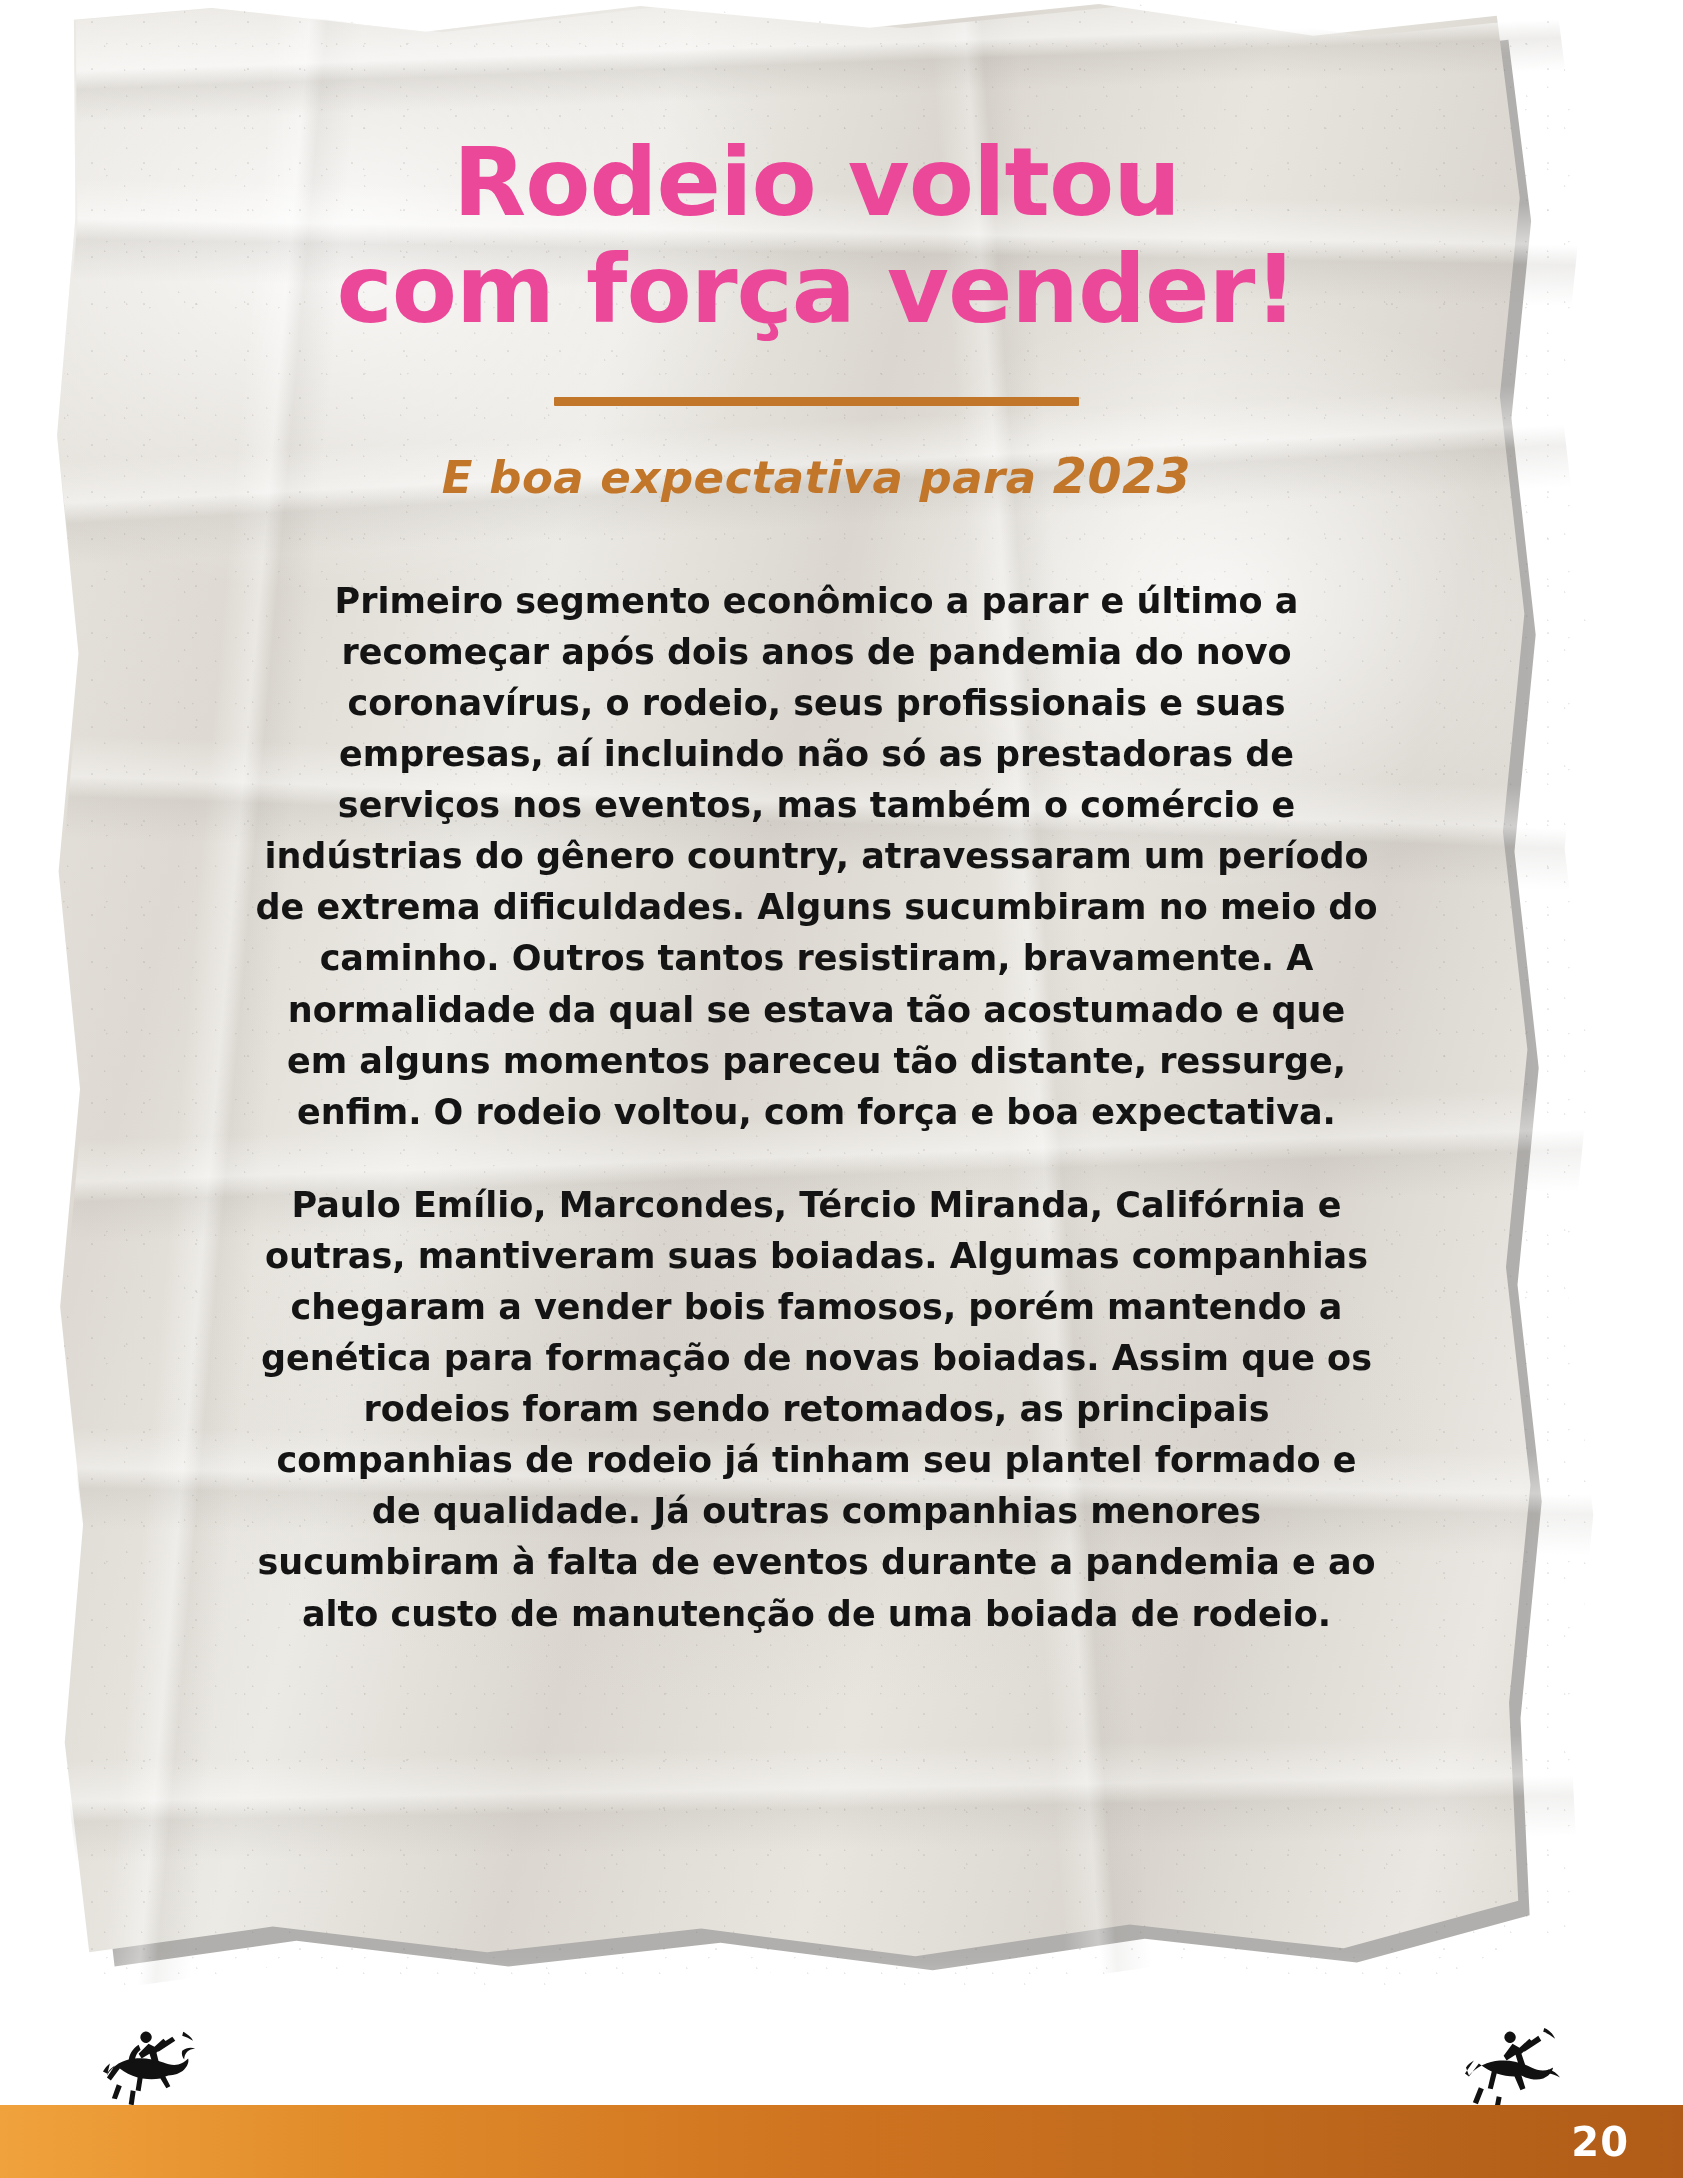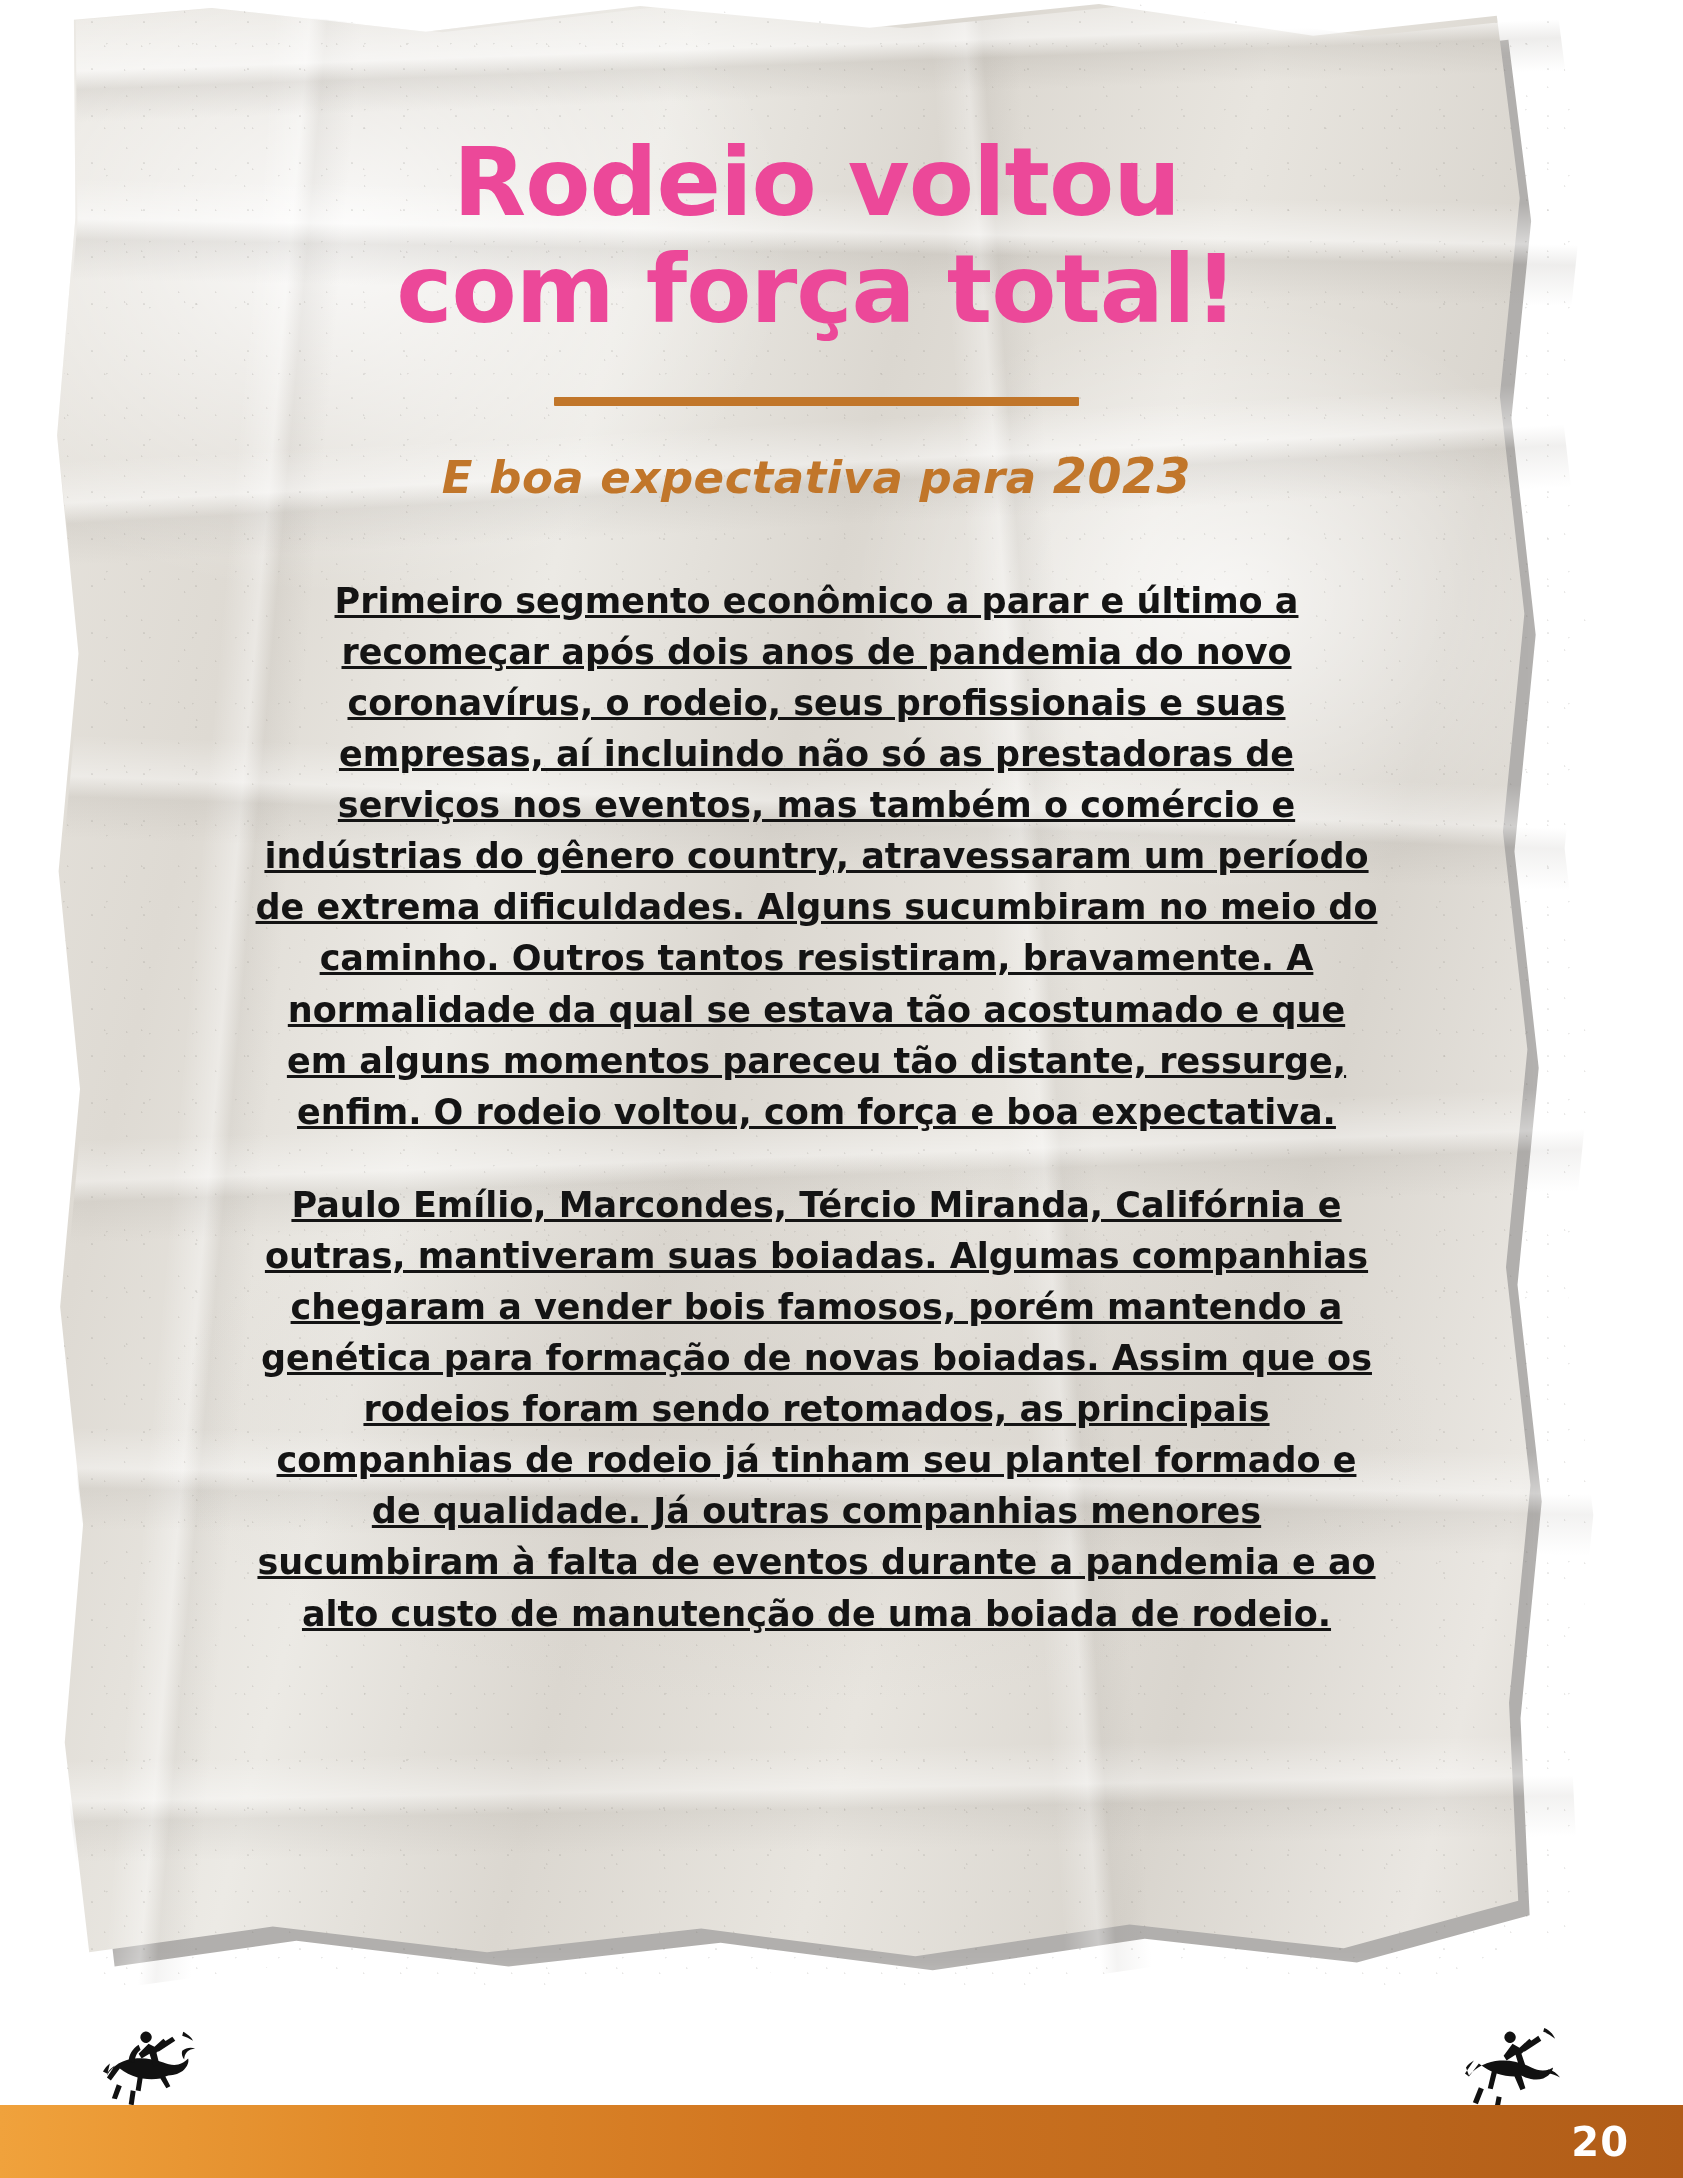--- a/index.html
+++ b/index.html
@@ -158,21 +158,20 @@
     margin-top: 71px;
     font-family: "DejaVu Sans", sans-serif;
     font-weight: bold;
     font-size: 35px;
     line-height: 1.46;
     color: #141414;
     text-align: center;
   }
   .body-copy p {
     margin: 0 0 42px 0;
-    text-decoration: underline;
   }
   .body-copy p:last-child {
     margin-bottom: 1px;
   }
   .para-1 { width: 1129px; margin-left: auto; margin-right: auto; }
   .para-2 { width: 1129px; margin-left: auto; margin-right: auto; }
 
   
   .footer-bar {
     position: absolute;
@@ -212,21 +211,21 @@
     <div class="paper-shadow"></div>
     <div class="paper"></div>
     <div class="creases"></div>
     <div class="grain"></div>
   </div>
 
   <div class="content">
 
     <h1 class="headline">
       <span class="line1">Rodeio voltou</span>
-      <span class="line2">com força total!</span>
+      <span class="line2">com força vender!</span>
     </h1>
 
     <div class="rule"></div>
 
     <div class="subhead">
       <span>E boa expectativa para </span><span class="year">2023</span>
     </div>
 
     <div class="body-copy">
       <p class="para-1">Primeiro segmento econômico a parar e último a recomeçar após dois anos de pandemia do novo coronavírus, o rodeio, seus profissionais e suas empresas, aí incluindo não só as prestadoras de serviços nos eventos, mas também o comércio e indústrias do gênero country, atravessaram um período de extrema dificuldades. Alguns sucumbiram no meio do caminho. Outros tantos resistiram, bravamente. A normalidade da qual se estava tão acostumado e que em alguns momentos pareceu tão distante, ressurge, enfim. O rodeio voltou, com força e boa expectativa.</p>

